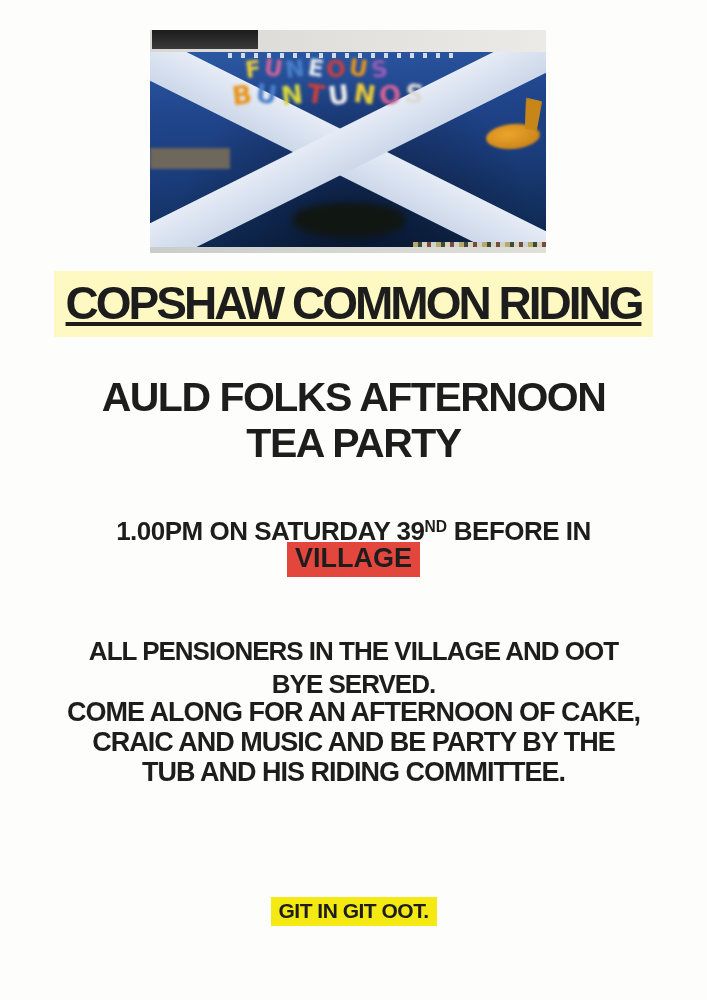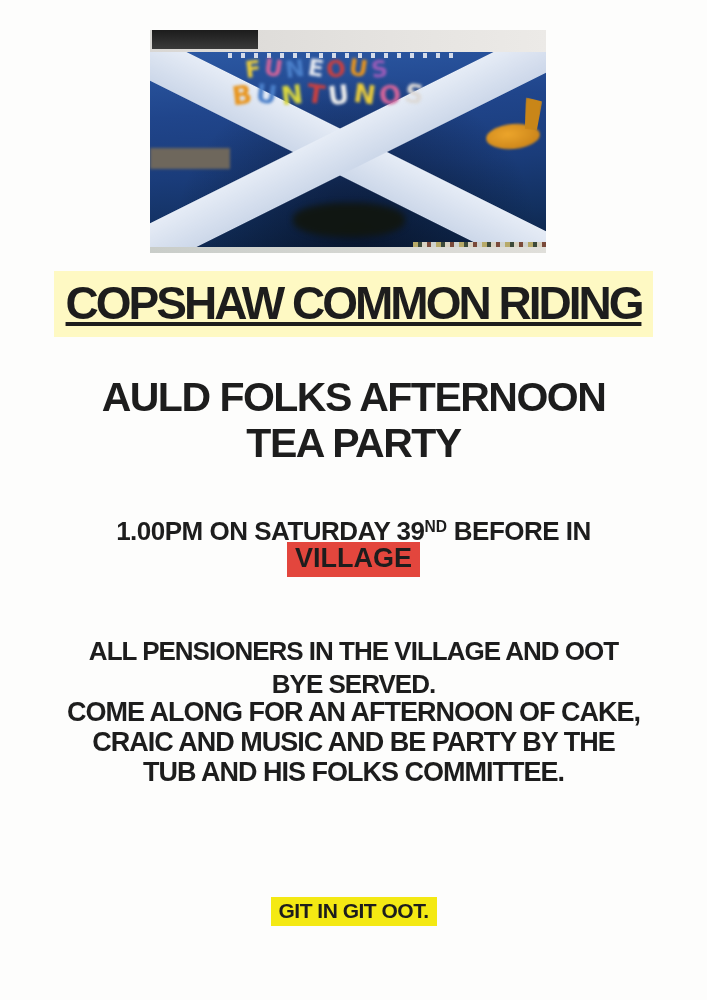--- a/index.html
+++ b/index.html
@@ -127,21 +127,21 @@
   </div>
 
   <div class="block invite">
     <span>ALL PENSIONERS IN THE VILLAGE AND OOT</span>
     <span>BYE SERVED.</span>
   </div>
 
   <div class="block details">
     <span>COME ALONG FOR AN AFTERNOON OF CAKE,</span>
     <span>CRAIC AND MUSIC AND BE PARTY BY THE</span>
-    <span>TUB AND HIS FOLKS COMMITTEE.</span>
+    <span>TUB AND HIS RIDING COMMITTEE.</span>
   </div>
 
 
   <div class="block footer-wrap">
     <span class="footer" style="background-color: rgb(244, 233, 19);">GIT IN GIT OOT.</span>
   </div>
 
 </div>
 
 </body></html>

